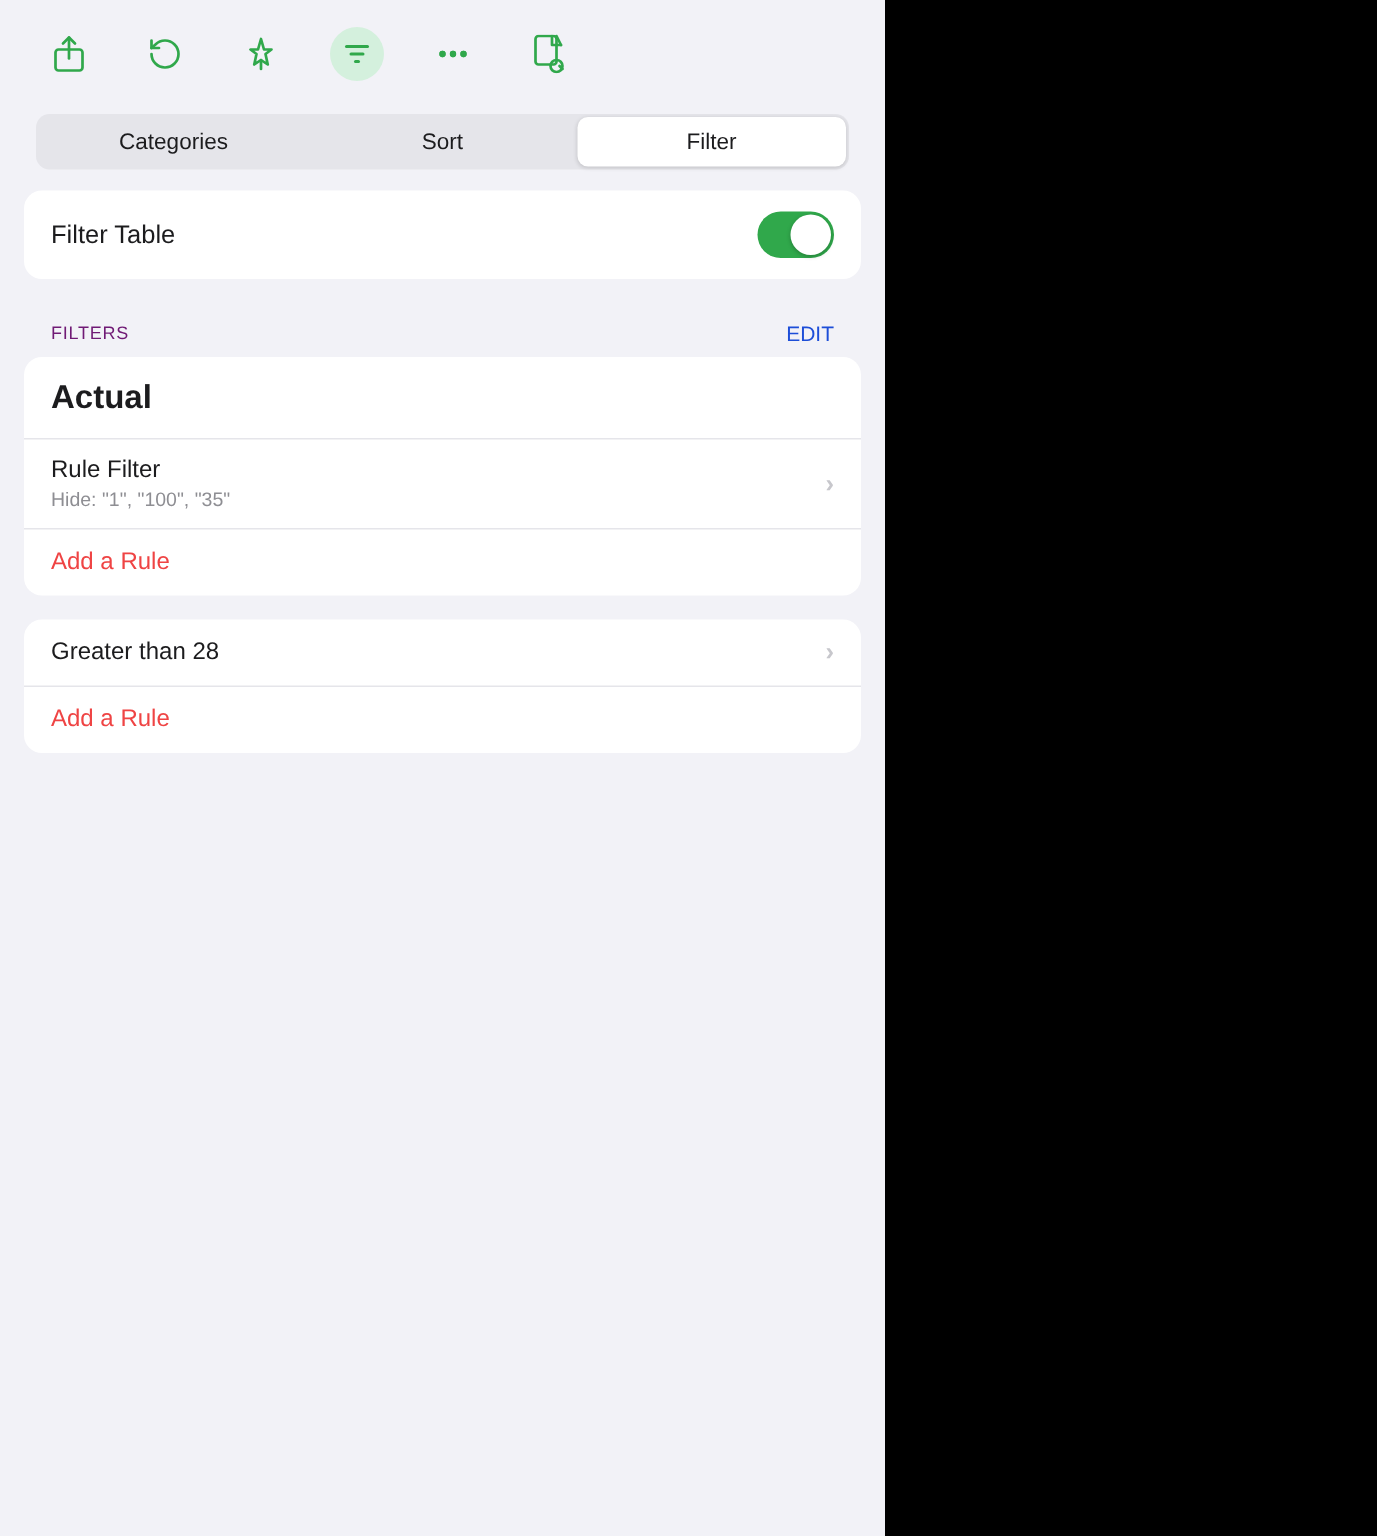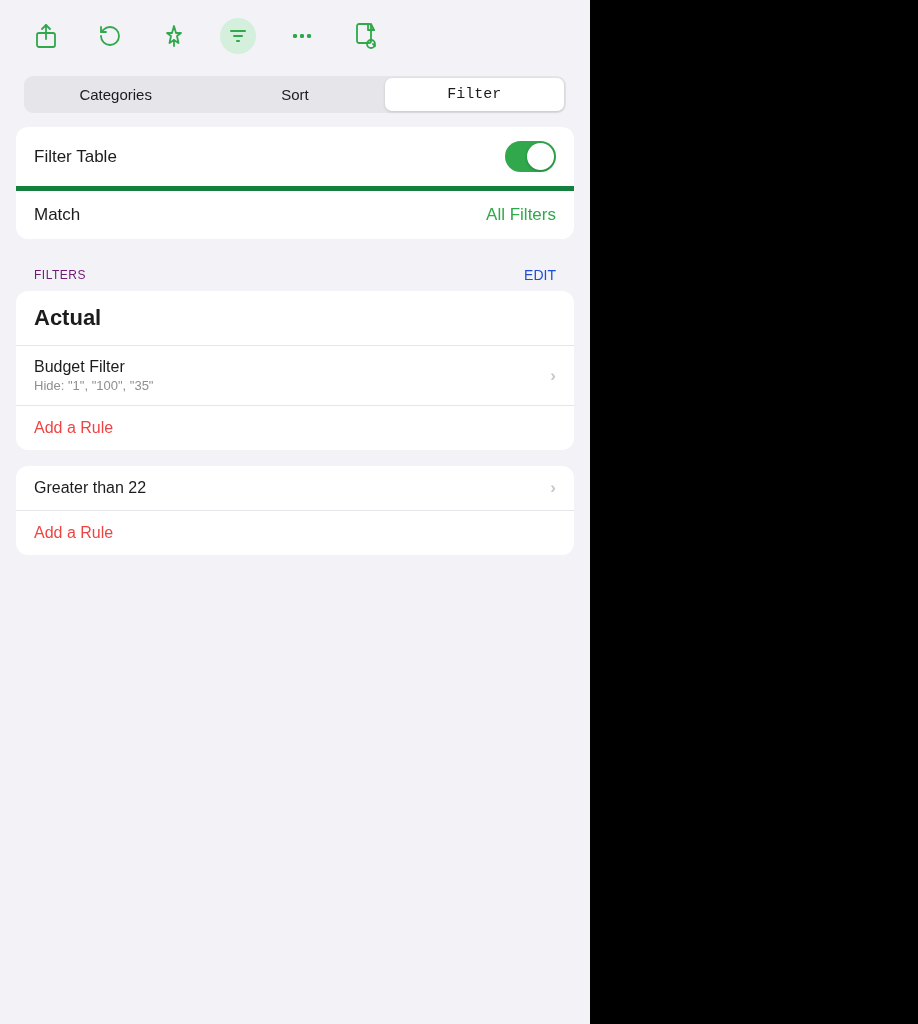--- a/index.html
+++ b/index.html
@@ -66,21 +66,20 @@
       font-weight: 400;
       color: #1c1c1e;
       cursor: pointer;
       transition: background 0.15s;
     }
 
     .segment-btn.active {
       background: #fff;
       font-weight: 500;
       box-shadow: 0 1px 3px rgba(0,0,0,0.15);
-      font-family: Liberation Mono, monospace;
     }
 
     
     .content {
       padding: 0 16px;
       flex: 1;
     }
 
     
     .card {
@@ -318,49 +317,45 @@
 
   <div class="content">
 
     <div class="card">
       <div class="card-row">
         <span class="row-label">Filter Table</span>
         <div class="toggle">
           <div class="toggle-knob"></div>
         </div>
       </div>
-      <div class="card-row">
-        <span class="row-label">Match</span>
-        <span class="row-value">All Filters</span>
-      </div>
     </div>
 
     <div class="section-header">
       <span class="section-title">FILTERS</span>
       <span class="section-action">EDIT</span>
     </div>
 
     <div class="filter-card">
       <div class="filter-card-header">
         <span class="filter-card-title">Actual</span>
       </div>
       <div class="filter-rule-row">
         <div class="filter-rule-left">
-          <span class="filter-rule-name">Budget Filter</span>
+          <span class="filter-rule-name">Rule Filter</span>
           <span class="filter-rule-sub">Hide: "1", "100", "35"</span>
         </div>
         <span class="chevron">›</span>
       </div>
       <div class="add-rule-row">Add a Rule</div>
     </div>
 
     <div class="filter-card">
       <div class="filter-rule-row">
         <div class="filter-rule-left">
-          <span class="filter-rule-name">Greater than 22</span>
+          <span class="filter-rule-name">Greater than 28</span>
         </div>
         <span class="chevron">›</span>
       </div>
       <div class="add-rule-row">Add a Rule</div>
     </div>
 
 
   </div>
 </div>
 

